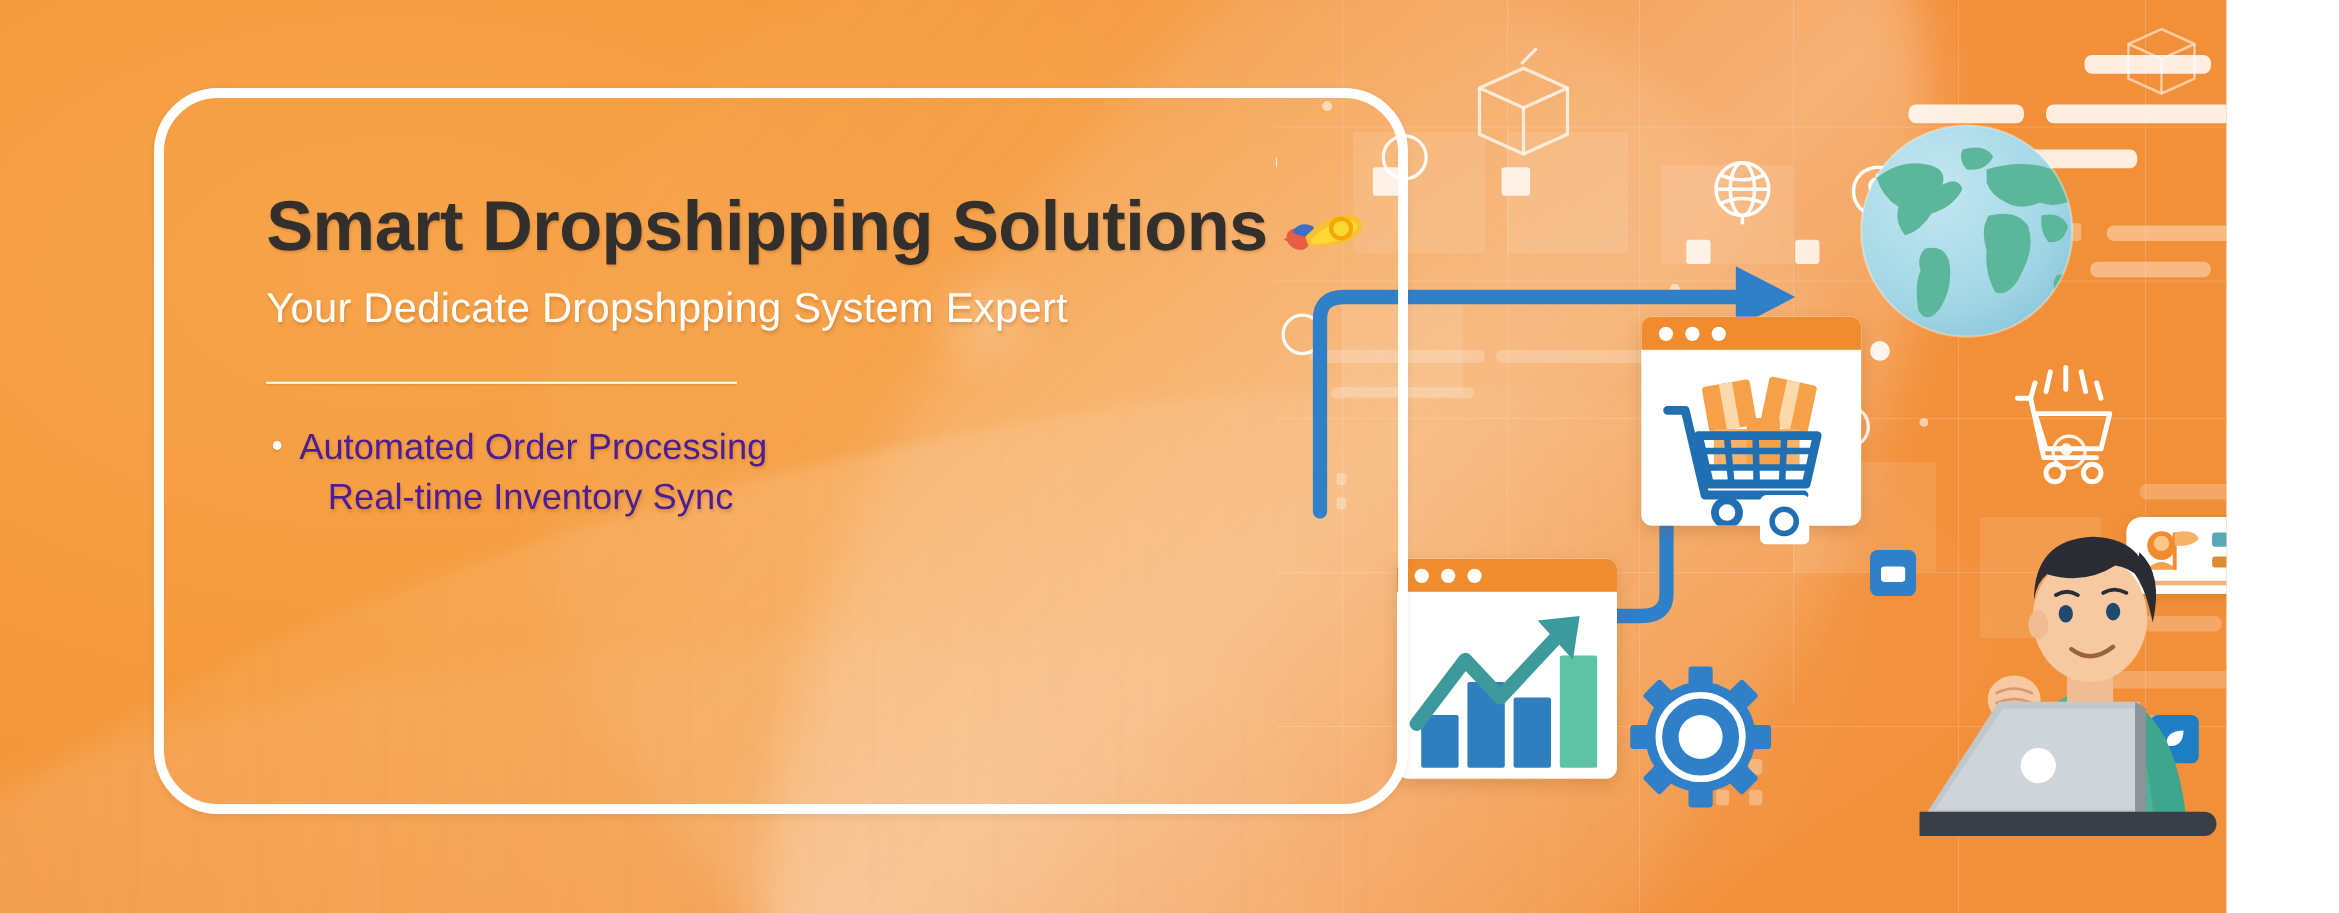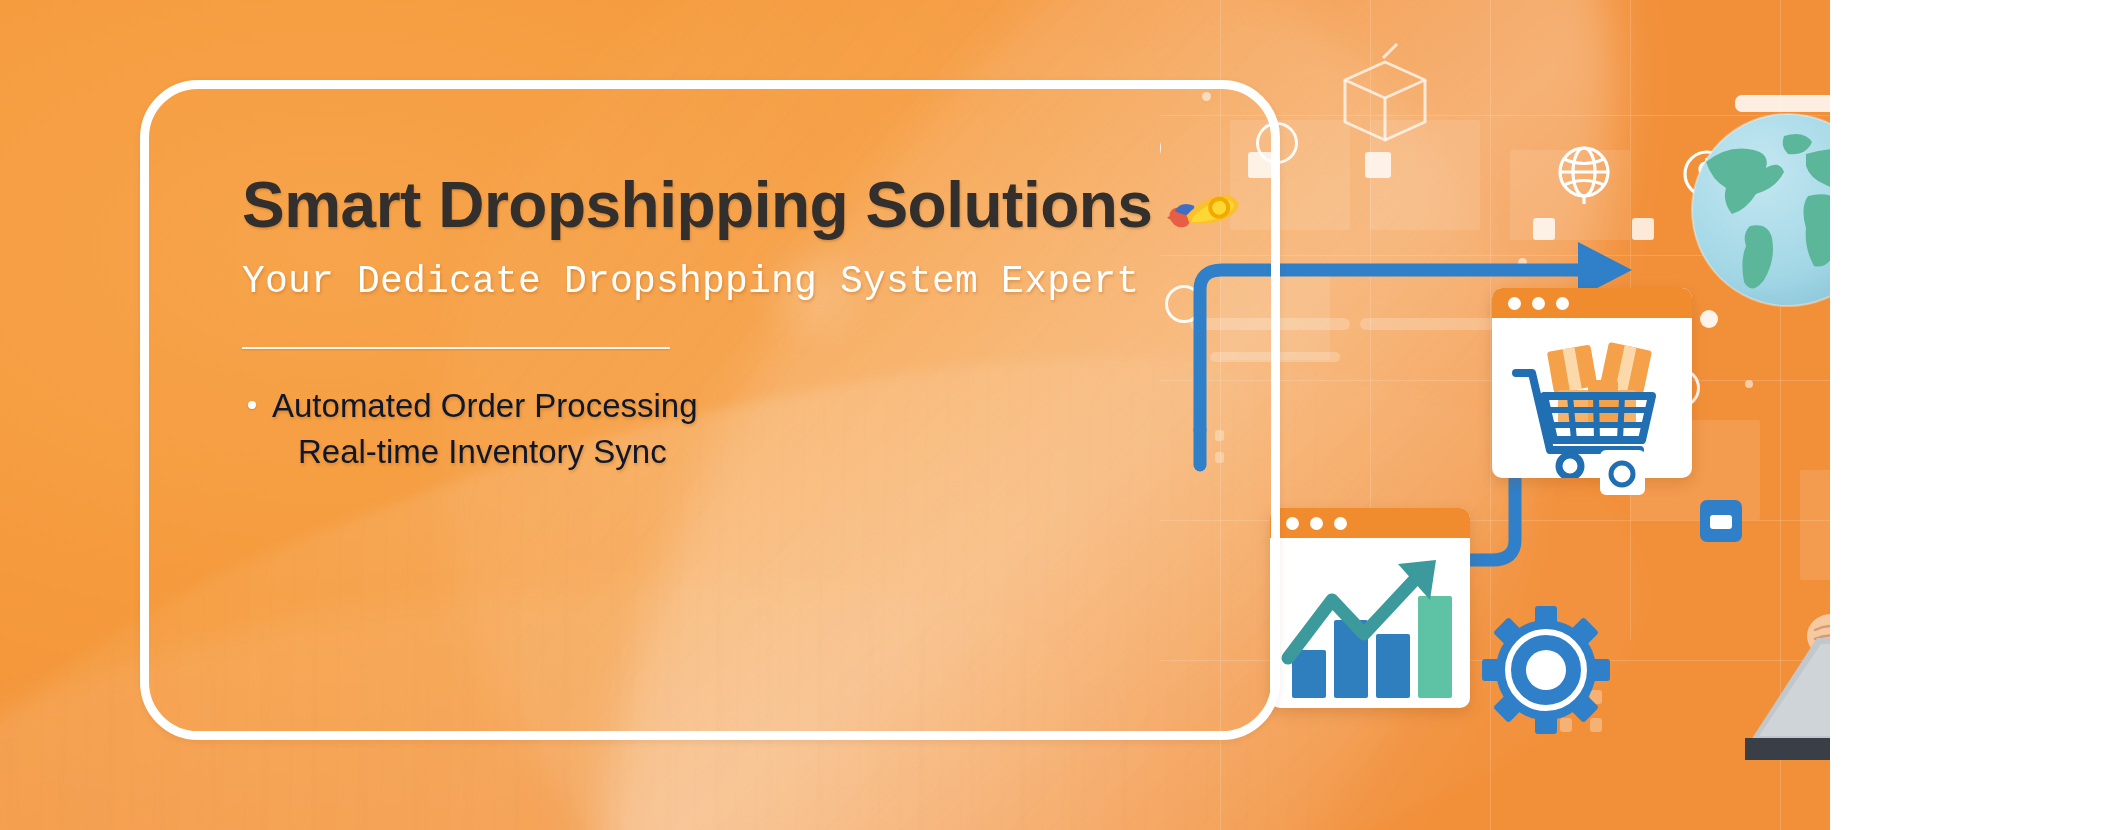--- a/index.html
+++ b/index.html
@@ -1,21 +1,21 @@
 <!DOCTYPE html>
 <html><head>
 <meta charset="utf-8">
 <title>Smart Dropshipping Solutions Banner</title>
 <style>
   html,body{margin:0;padding:0;background:#ffffff;}
   body{font-family:"Liberation Sans",sans-serif;}
 
   .banner{
     position:relative;
-    width:1830px;
+    width:2024px;
     height:830px;
     overflow:hidden;
     background:#f59a3c;
   }
 
   
   .bg-base{position:absolute;inset:0;background:
      radial-gradient(1200px 700px at 18% 30%, #f7a44c 0%, #f59a3c 55%, #f2903a 100%);}
 
   .swoosh{position:absolute;pointer-events:none;}
@@ -97,21 +97,21 @@
     gap:10px;
     white-space:nowrap;
   }
   .rocket{
     display:inline-block;width:74px;height:74px;flex:0 0 auto;margin-left:4px;
     transform:translateY(4px);
   }
 
   .subtitle{
     margin:18px 0 0 0;
-    font-family:Liberation Mono, monospace;
+    font-family:Liberation Sans, sans-serif;
     font-size:38px;
     font-weight:400;
     color:#ffffff;
     text-shadow:1px 2px 3px rgba(150,80,10,0.30);
     letter-spacing:0.2px;
     white-space:nowrap;
   }
 
   .divider{
     margin-top:44px;
@@ -122,21 +122,21 @@
 
   .bullets{
     list-style:none;
     margin:34px 0 0 0;
     padding:0;
   }
   .bullets li{
     position:relative;
     font-family:"Liberation Sans",sans-serif;
     font-size:33px;
-    color:#0f172a;
+    color:#4c1d95;
     line-height:1.38;
     padding-left:30px;
     text-shadow:1px 2px 3px rgba(150,80,10,0.30);
     white-space:nowrap;
   }
   .bullets li.bulleted::before{
     content:"";
     position:absolute;left:6px;top:18px;
     width:8px;height:8px;border-radius:50%;
     background:#ffffff;

